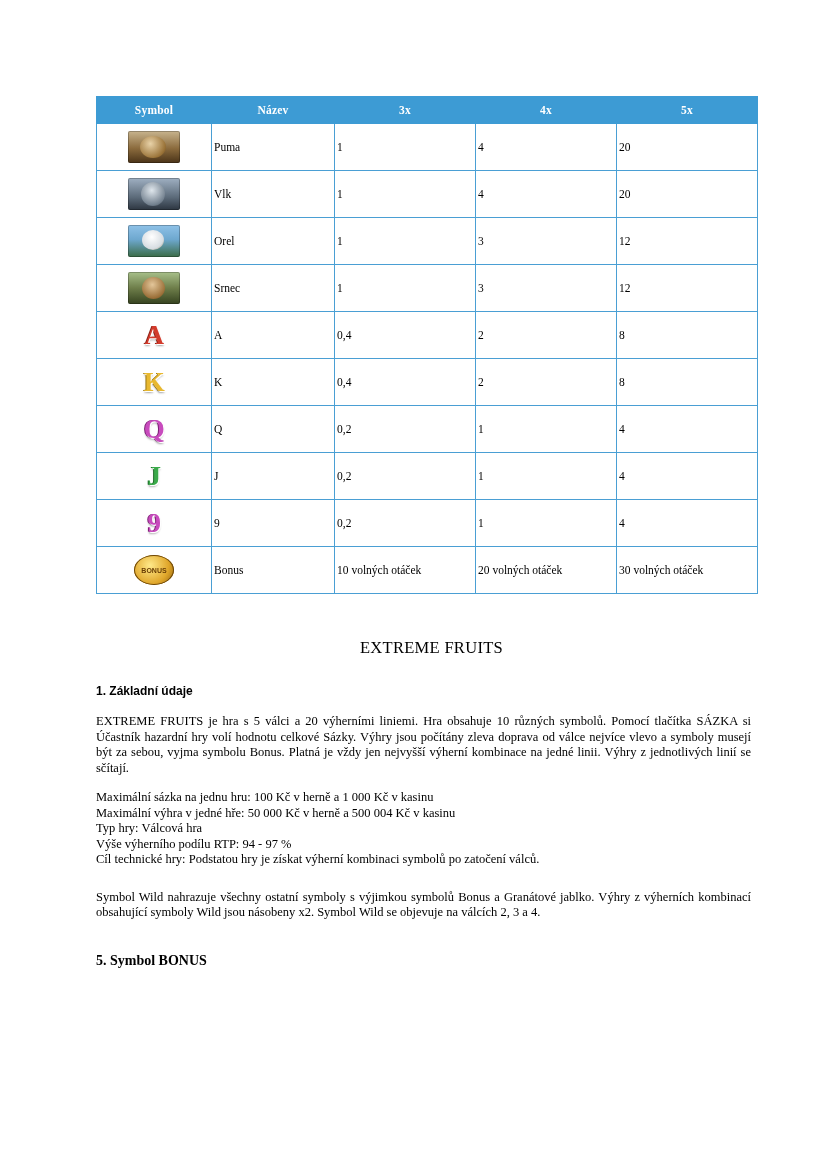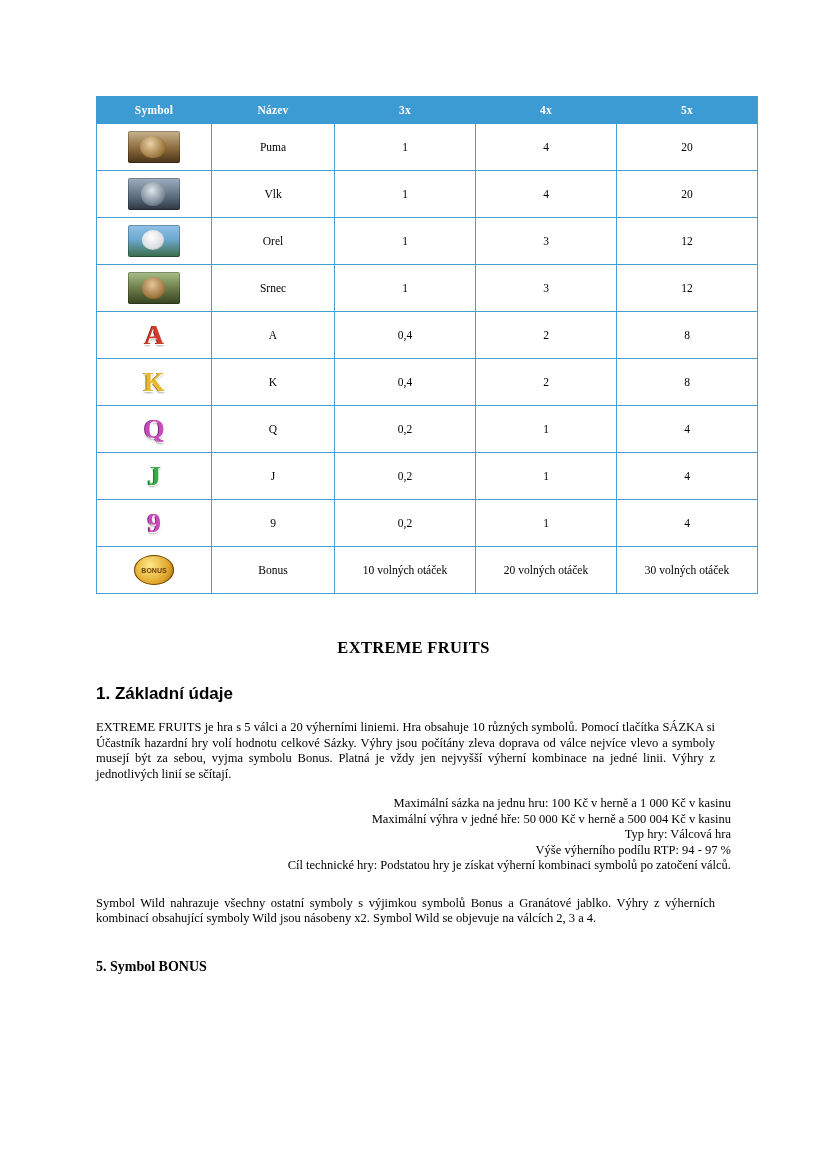--- a/index.html
+++ b/index.html
@@ -14,21 +14,21 @@
     color: #000000;
     position: relative;
     overflow: hidden;
   }
   .page {
     position: absolute;
     left: 0; top: 0;
     width: 827px;
     height: 1169px;
     box-sizing: border-box;
-    padding: 96px 96px 0 96px;
+    padding: 96px 60px 0 96px;
   }
 
   
   table.paytable {
     border-collapse: collapse;
     width: 636px;
     margin: 0 0 0 0;
     table-layout: fixed;
   }
   table.paytable th {
@@ -37,21 +37,20 @@
     font-family: "Liberation Serif", serif;
     font-weight: bold;
     font-size: 11.5px;
     text-align: center;
     padding: 7px 2px;
     border: 1px solid #3d9bd4;
     letter-spacing: .2px;
   }
   table.paytable td {
     border: 1px solid #4a9fd4;
-    text-align: center;
     vertical-align: middle;
     font-size: 11.5px;
     height: 46px;
     padding: 0 2px;
   }
   .col-sym { width: 110px; }
   .col-name { width: 118px; }
   .col-x { width: 136px; }
 
   
@@ -103,48 +102,47 @@
     box-shadow: 0 0 0 1px #6d4708 inset;
     display: flex; align-items: center; justify-content: center;
     font-size: 7px; font-weight: bold; color: #6a3e05;
     font-family: "Liberation Sans", sans-serif;
   }
 
   
   h1.doc-title {
     font-family: "Liberation Serif", serif;
     font-size: 16.5px;
-    font-weight: bold;
+    font-weight: normal;
     text-align: center;
     margin: 44px 0 26px 0;
     letter-spacing: .3px;
   }
   h2.section {
     font-family: "Liberation Sans", sans-serif;
-    font-size: 17px;
+    font-size: 12px;
     font-weight: bold;
     margin: 0 0 16px 0;
   }
   h2.section.serif {
     font-family: "Liberation Serif", serif;
     font-size: 14px;
   }
   p.body {
     font-family: "Liberation Serif", serif;
     font-size: 12.5px;
     line-height: 15.5px;
     margin: 0 16px 14px 0;
     text-align: justify;
   }
   p.lines {
     font-family: "Liberation Serif", serif;
     font-size: 12.5px;
     line-height: 15.5px;
     margin: 0 0 22px 0;
-    text-align: right;
   }
   .spacer-18 { height: 18px; }
 </style>
 </head>
 <body>
 
 <div class="page">
 
   <table class="paytable">
     <thead>

